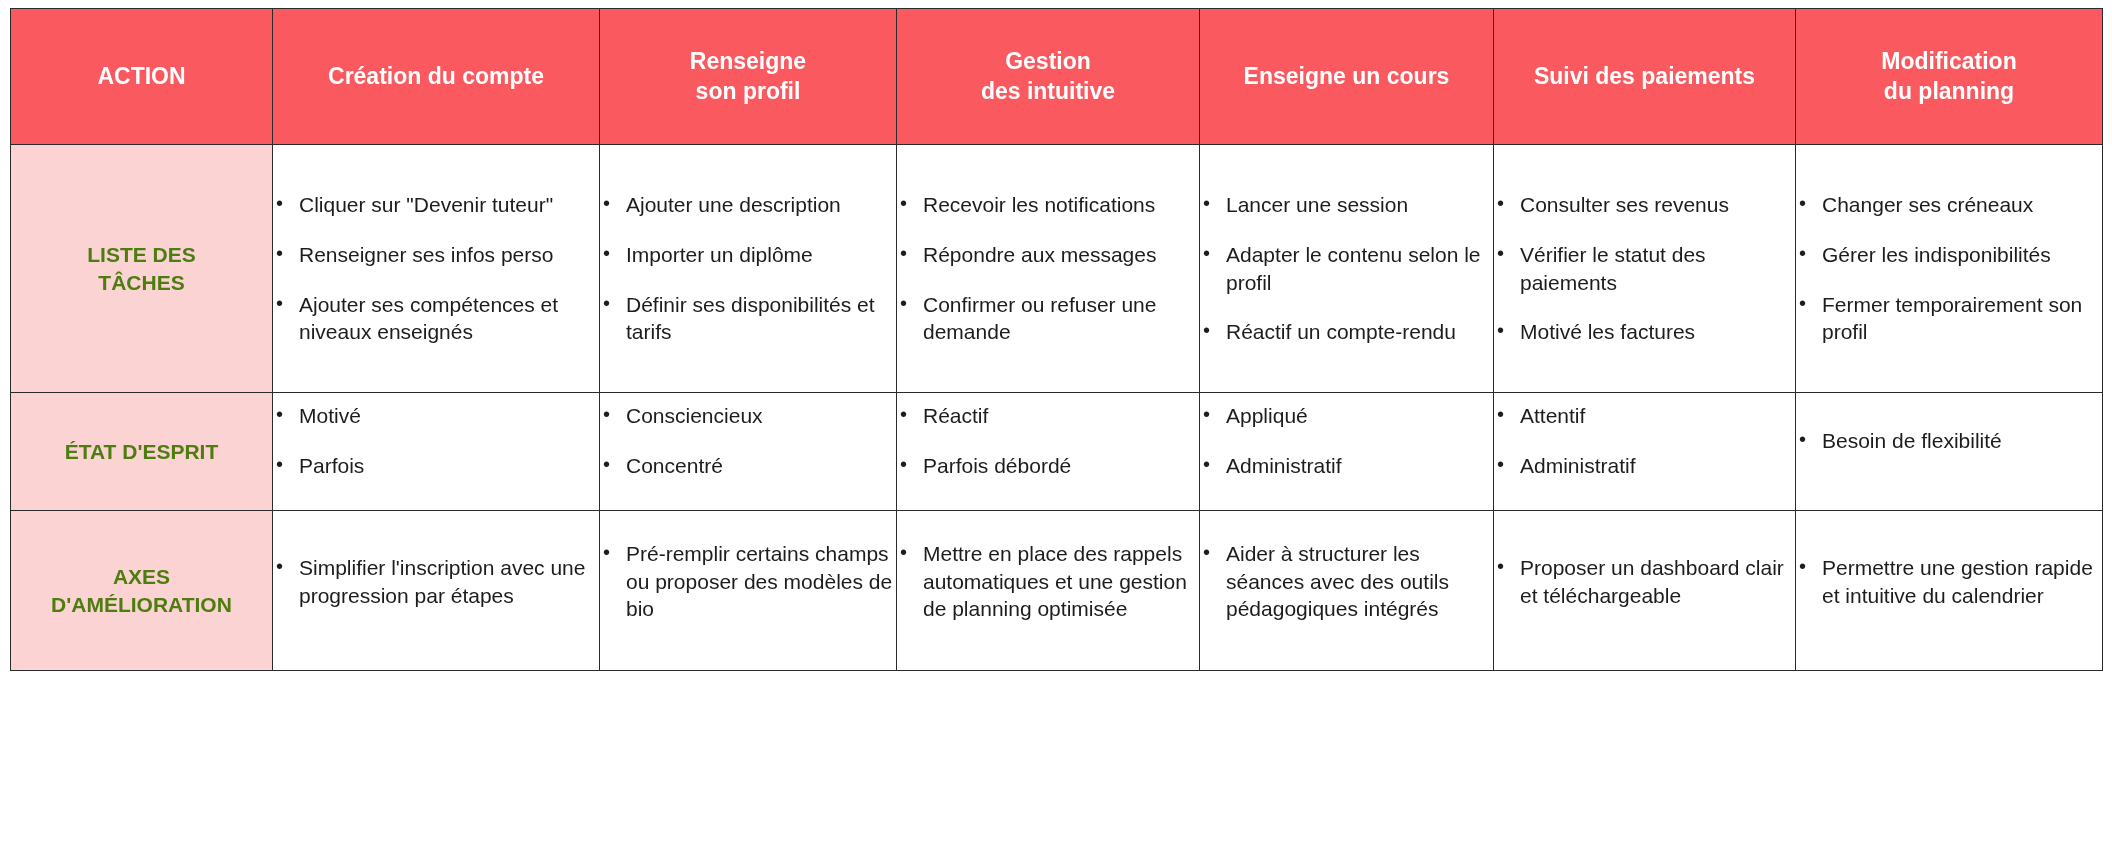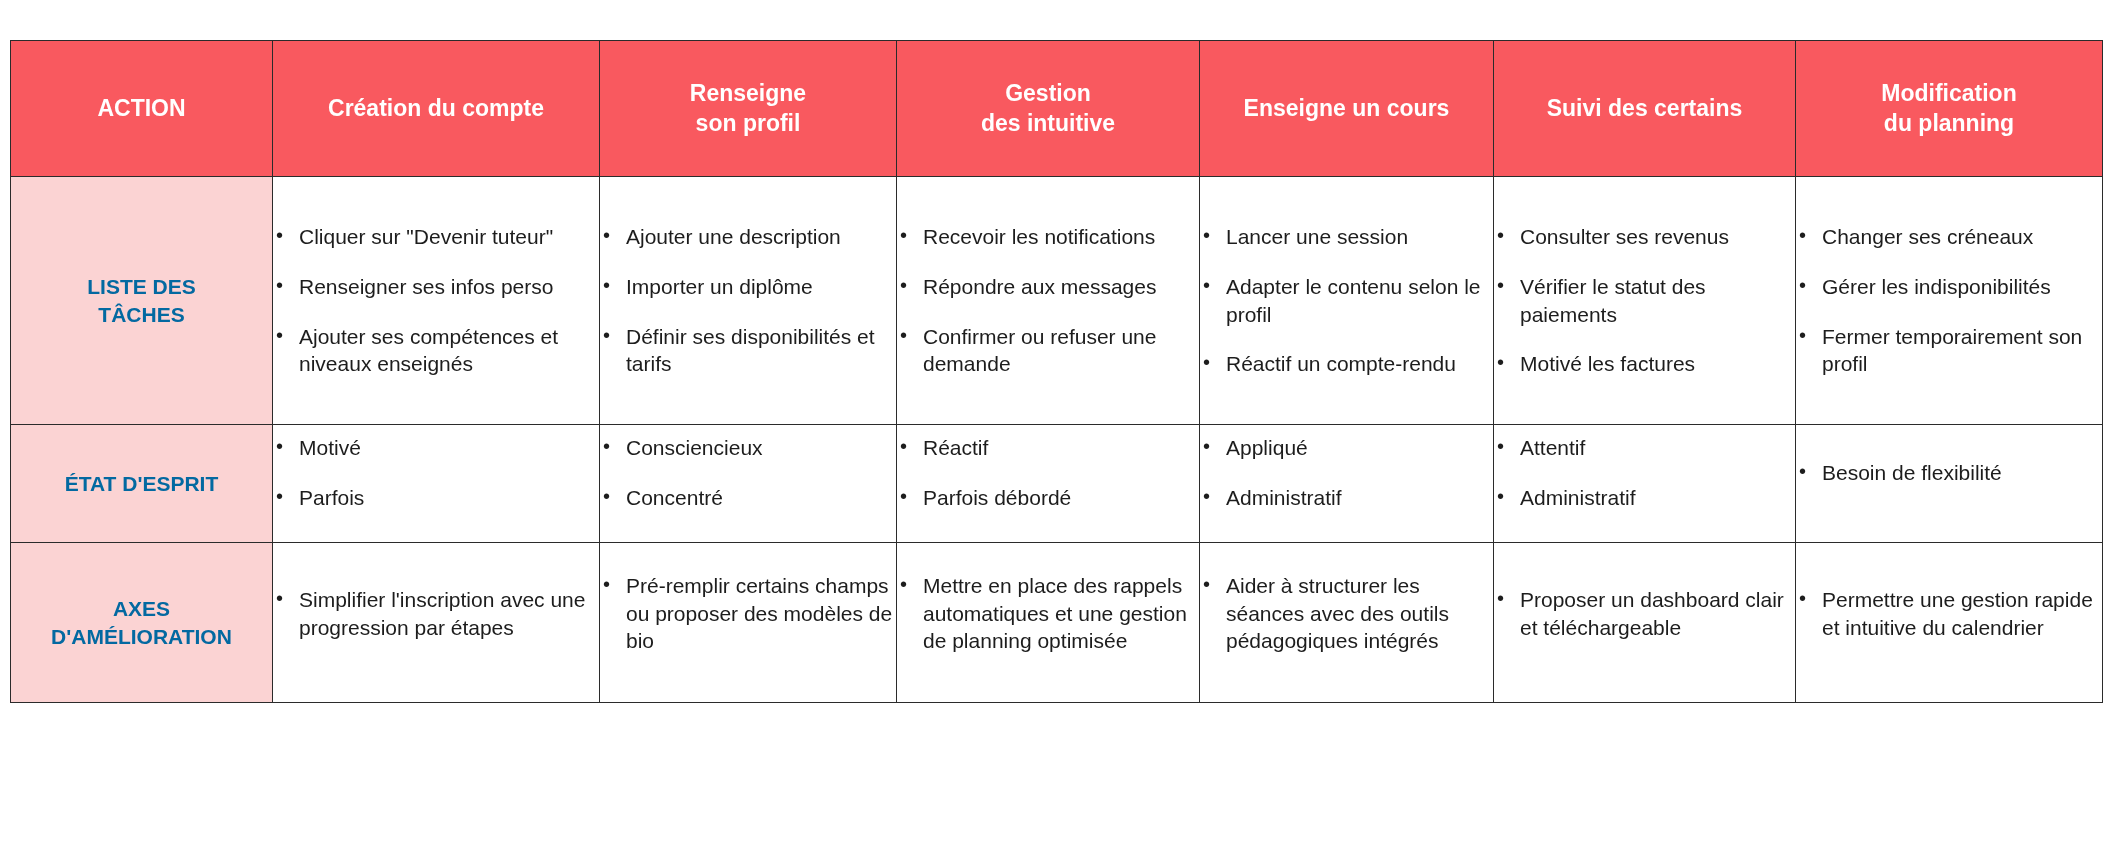--- a/index.html
+++ b/index.html
@@ -16,21 +16,20 @@
   }
   #journey-map {
     padding: 8px 10px 10px 10px;
     box-sizing: border-box;
     width: 2112px;
   }
   table.journey {
     border-collapse: collapse;
     table-layout: fixed;
     width: 2092px;
-    margin-top: 32px;
   }
   table.journey col.c0 { width: 262px; }
   table.journey col.c1 { width: 327px; }
   table.journey col.c2 { width: 297px; }
   table.journey col.c3 { width: 303px; }
   table.journey col.c4 { width: 294px; }
   table.journey col.c5 { width: 302px; }
   table.journey col.c6 { width: 307px; }
 
   table.journey th, table.journey td {
@@ -45,21 +44,21 @@
     font-weight: bold;
     line-height: 1.3;
     text-align: center;
     height: 136px;
     padding: 6px 10px;
     box-sizing: border-box;
   }
   thead th .hdr-line { display: block; }
   th.rowhead {
     background: #fbd3d3;
-    color: #0369a1;
+    color: #4d7c0f;
     font-size: 21px;
     font-weight: bold;
     line-height: 1.3;
     text-align: center;
     padding: 8px 12px;
     box-sizing: border-box;
   }
   th.rowhead .rh-line { display: block; }
   td.cell {
     background: #ffffff;
@@ -123,21 +122,21 @@
           <span class="hdr-line">son profil</span>
         </th>
         <th scope="col">
           <span class="hdr-line">Gestion</span>
           <span class="hdr-line">des intuitive</span>
         </th>
         <th scope="col">
           <span class="hdr-line">Enseigne un cours</span>
         </th>
         <th scope="col">
-          <span class="hdr-line">Suivi des certains</span>
+          <span class="hdr-line">Suivi des paiements</span>
         </th>
         <th scope="col">
           <span class="hdr-line">Modification</span>
           <span class="hdr-line">du planning</span>
         </th>
       </tr>
     </thead>
     <tbody>
 
       <tr class="row-taches">

